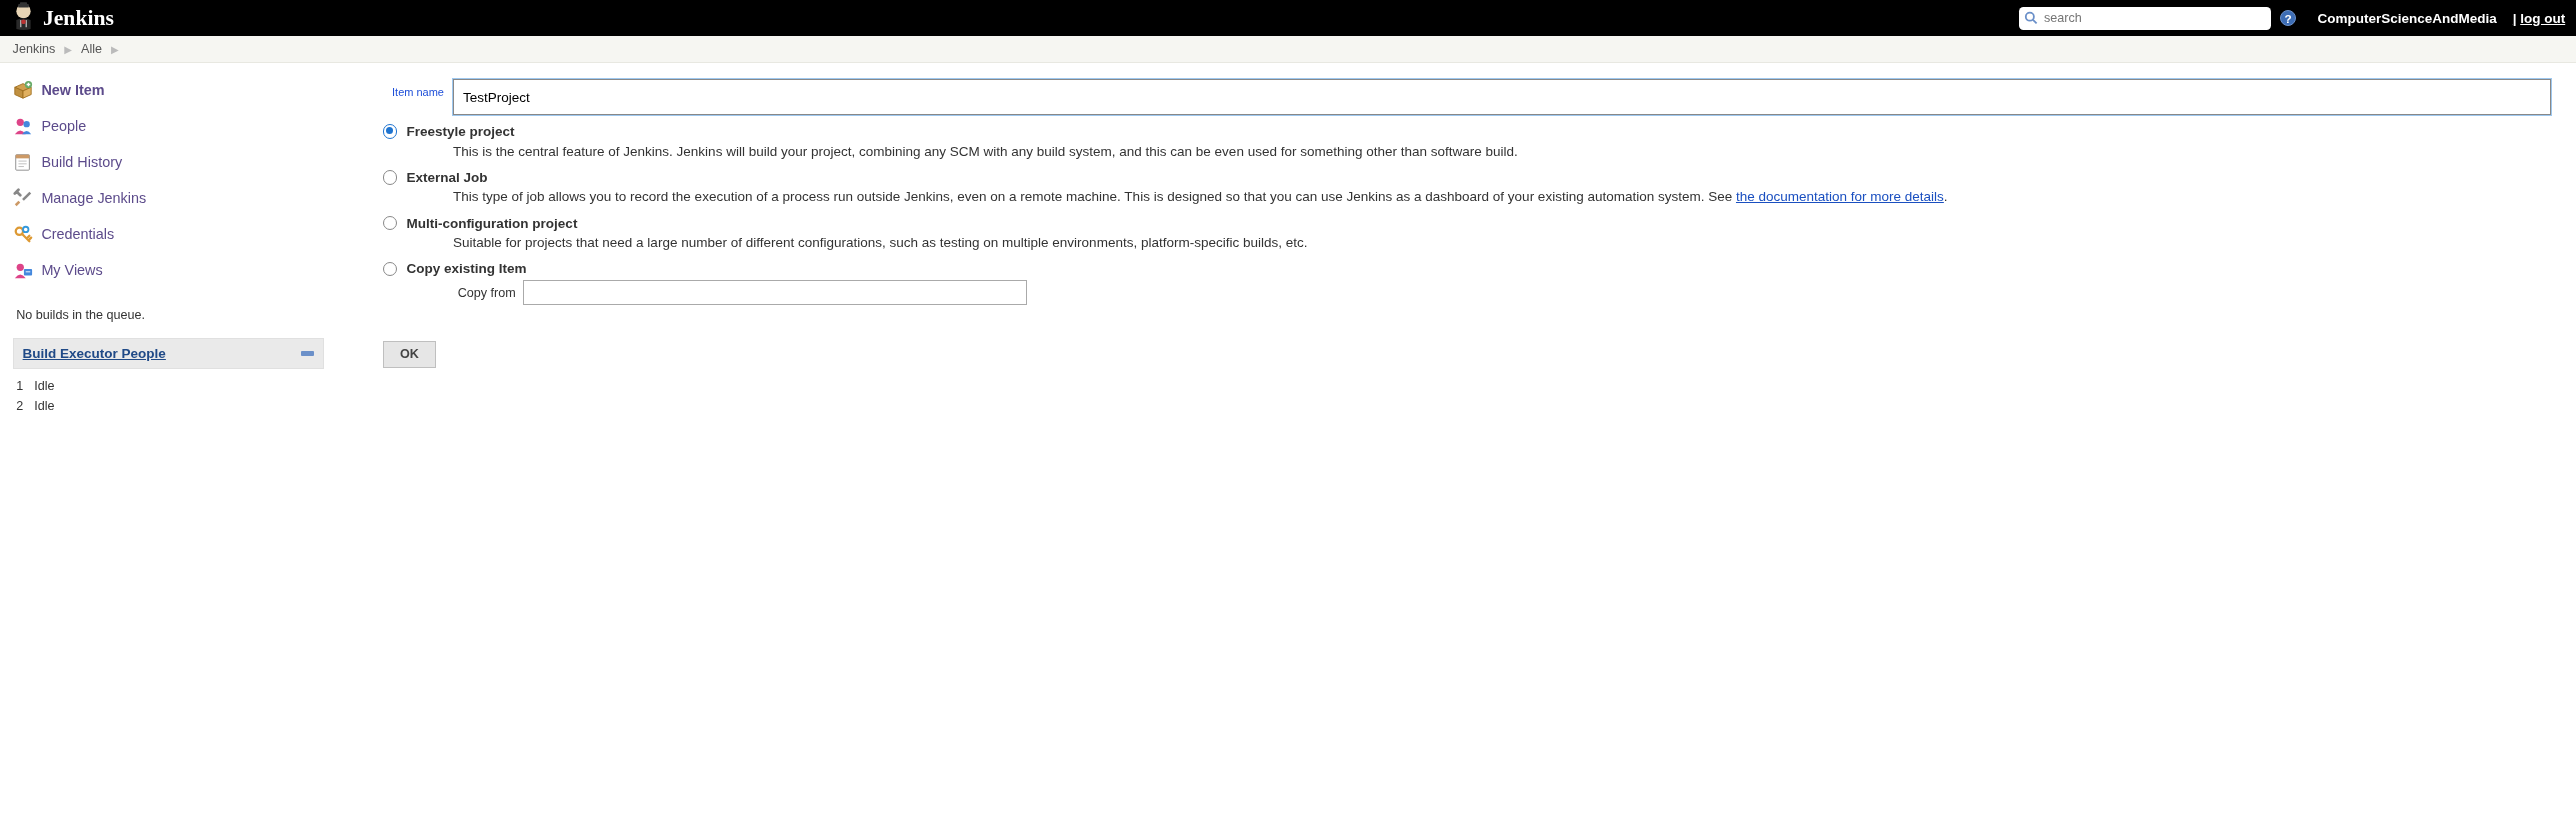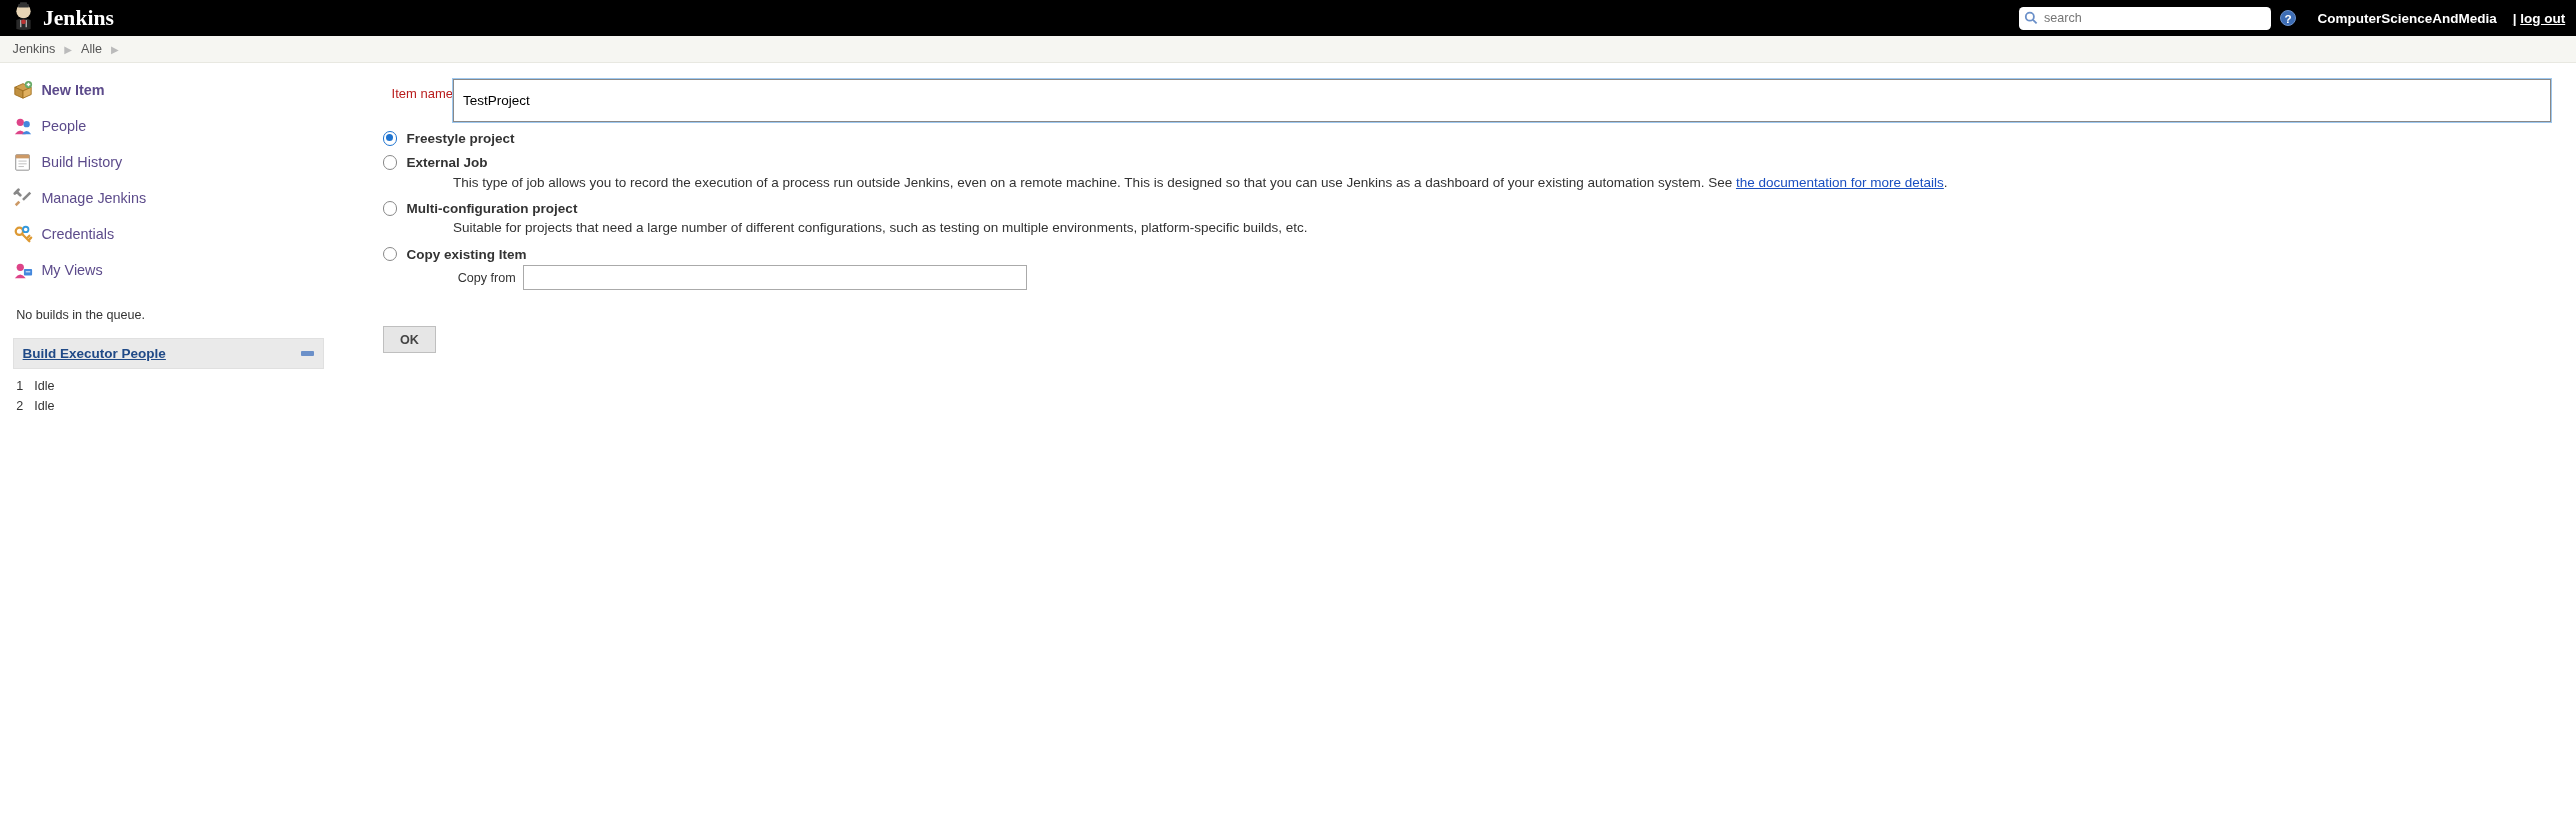--- a/index.html
+++ b/index.html
@@ -39,22 +39,22 @@
 .pane { margin-top: 10.8px; }
 .pane-header { background: #eaeaea; border: 0.9px solid #e0e0e0; padding: 7.2px 9px; font-weight: bold; font-size: 13.5px; color: #333; position: relative; display: flex; align-items: center; }
 .pane-header a { color: #204a87; text-decoration: underline; }
 .pane-collapse { margin-left: auto; width: 12.6px; height: 4.5px; background: #6b90c9; border-radius: 0.9px; display: inline-block; }
 .pane-body { padding: 7.2px 3.6px 5.4px 3.6px; }
 .pane-body .row { display: flex; padding: 2.7px 0; }
 .pane-body .exec-idx { width: 18px; }
 
 
 .field-row { display: flex; align-items: flex-start; margin-bottom: 7.2px; }
-.field-label { width: 70px; text-align: right; padding-top: 7.2px; font-size: 13px; color: #b91c1c; }
-.name-input { flex: 1; height: 43px; padding: 3.6px 9px; font-size: 13.5px; border: 0.9px solid #888; outline: 1.8px solid #9ec8ef; outline-offset: 0.9px; }
+.field-label { width: 70px; text-align: center; padding-top: 7.2px; font-size: 11px; color: #1d4ed8; }
+.name-input { flex: 1; height: 36px; padding: 3.6px 9px; font-size: 13.5px; border: 0.9px solid #888; outline: 1.8px solid #9ec8ef; outline-offset: 0.9px; }
 
 .option { margin-top: 9px; }
 .opt-head { display: flex; align-items: center; gap: 9px; }
 .radio { appearance: none; width: 14.4px; height: 14.4px; border: 1.8px solid #888; border-radius: 50%; position: relative; cursor: pointer; }
 .radio:checked { border-color: #1f74d0; }
 .radio:checked::after { content: ""; position: absolute; left: 1.8px; top: 1.8px; width: 7.2px; height: 7.2px; background: #1f74d0; border-radius: 50%; }
 .opt-title { font-weight: bold; font-size: 13.5px; }
 .opt-desc { margin-left: 70px; margin-top: 3.6px; font-size: 13.5px; color: #333; line-height: 1.35; }
 .opt-desc a { color: #1a4fc0; text-decoration: underline; }
 
@@ -206,20 +206,21 @@
       <div class="field-label">Item name</div>
       <input class="name-input" type="text" value="TestProject" style="">
     </div>
 
     <div id="options">
         <div class="option">
           <div class="opt-head">
             <input type="radio" name="mode" class="radio" checked="" style="">
             <span class="opt-title">Freestyle project</span>
           </div>
+          <div class="opt-desc"><span>This is the central feature of Jenkins. Jenkins will build your project, combining any SCM with any build system, and this can be even used for something other than software build.</span><span></span></div>
         </div>
         <div class="option">
           <div class="opt-head">
             <input type="radio" name="mode" class="radio" style="">
             <span class="opt-title">External Job</span>
           </div>
           <div class="opt-desc"><span>This type of job allows you to record the execution of a process run outside Jenkins, even on a remote machine. This is designed so that you can use Jenkins as a dashboard of your existing automation system. See </span><a>the documentation for more details</a><span>.</span></div>
         </div>
         <div class="option">
           <div class="opt-head">

